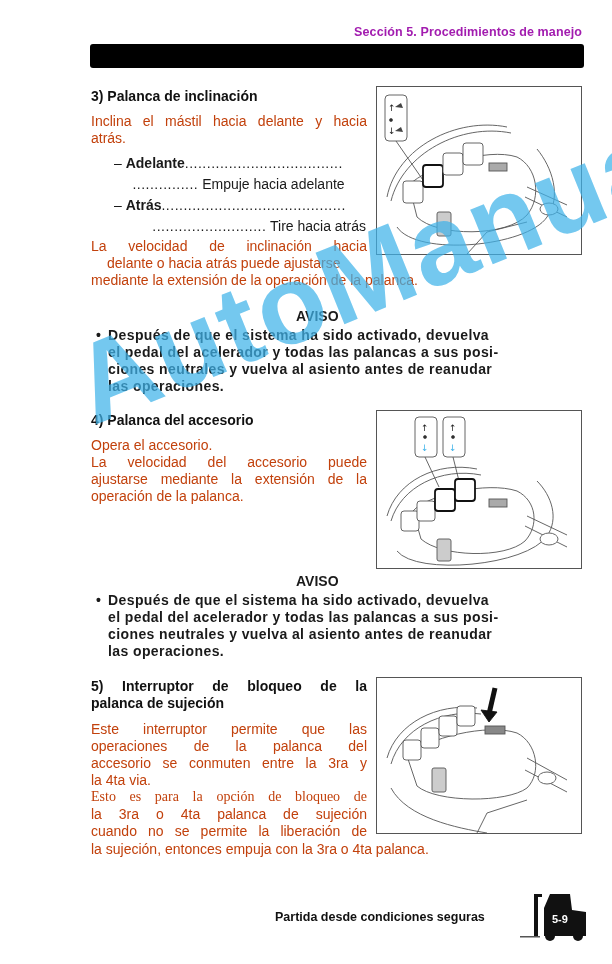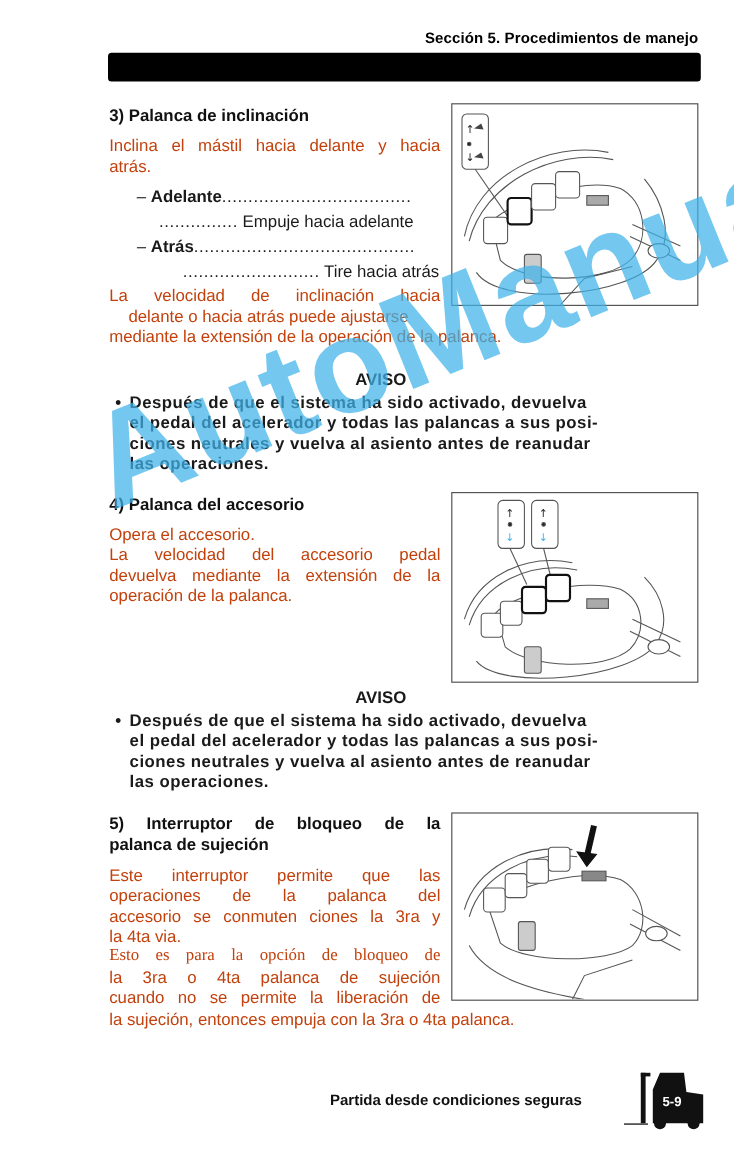--- a/index.html
+++ b/index.html
@@ -1,18 +1,18 @@
 <!DOCTYPE html>
 <html><head>
 <meta charset="utf-8">
 <style>
   html, body { margin:0; padding:0; background:#ffffff; }
   body { width:612px; height:964px; position:relative; overflow:hidden;
          font-family:"Liberation Sans", sans-serif; color:#1a1a1a; }
-  .section-header { position:absolute; right:30px; top:25px; font-size:12.5px; font-weight:bold; color:#000000; letter-spacing:0.1px; }
+  .section-header { position:absolute; right:30px; top:25px; font-size:12.5px; font-weight:bold; color:#a21caf; letter-spacing:0.1px; }
   .black-bar { position:absolute; left:90px; top:44px; width:494px; height:24px; background:#000; border-radius:3px; }
   .h { position:absolute; font-weight:bold; font-size:14px; color:#111; }
   .p { position:absolute; font-size:14px; line-height:17px; color:#c2410c; }
   .just { text-align:justify; text-align-last:justify; }
   .bullet-item { position:absolute; font-size:14px; line-height:17px; }
   .bullet-item .b { font-weight:bold; }
   .dots { letter-spacing:0.5px; }
   .aviso-title { position:absolute; font-weight:bold; font-size:14px; }
   .aviso-body { position:absolute; left:108px; width:470px; font-weight:bold; font-size:14px; line-height:17px; letter-spacing:0.4px; }
   .aviso-body .dot { position:absolute; left:-12px; top:0; }
@@ -80,22 +80,22 @@
 <div class="aviso-body" style="top:327px;">
   <span class="dot">•</span>
   <div>Después de que el sistema ha sido activado, devuelva</div>
   <div>el pedal del acelerador y todas las palancas a sus posi-</div>
   <div>ciones neutrales y vuelva al asiento antes de reanudar</div>
   <div>las operaciones.</div>
 </div>
 
 <div class="h" style="left:91px;top:412px;">4) Palanca del accesorio</div>
 <div class="p" style="left:91px;top:437px;">Opera el accesorio.</div>
-<div class="p just" style="left:91px;top:454px;width:276px;">La velocidad del accesorio pedal</div>
-<div class="p just" style="left:91px;top:471px;width:276px;">devuelva mediante la extensión de la</div>
+<div class="p just" style="left:91px;top:454px;width:276px;">La velocidad del accesorio puede</div>
+<div class="p just" style="left:91px;top:471px;width:276px;">ajustarse mediante la extensión de la</div>
 <div class="p" style="left:91px;top:488px;">operación de la palanca.</div>
 
 <div class="fig" style="left:376px;top:410px;width:204px;height:157px;">
   <svg width="204" height="157" viewBox="0 0 204 157" fill="none" stroke="#555" stroke-width="0.9">
     <rect x="38" y="6" width="22" height="40" rx="4" fill="#fff"></rect>
     <rect x="66" y="6" width="22" height="40" rx="4" fill="#fff"></rect>
     <text x="44" y="20" font-size="9" fill="#222" stroke="none" font-family="DejaVu Sans, sans-serif">↑</text>
     <text x="72" y="20" font-size="9" fill="#222" stroke="none" font-family="DejaVu Sans, sans-serif">↑</text>
     <circle cx="48" cy="26" r="1.5" fill="#222"></circle>
       <circle cx="76" cy="26" r="1.5" fill="#222"></circle>
@@ -125,21 +125,21 @@
   <div>Después de que el sistema ha sido activado, devuelva</div>
   <div>el pedal del acelerador y todas las palancas a sus posi-</div>
   <div>ciones neutrales y vuelva al asiento antes de reanudar</div>
   <div>las operaciones.</div>
 </div>
 
 <div class="h just" style="left:91px;top:678px;width:276px;">5) Interruptor de bloqueo de la</div>
 <div class="h" style="left:91px;top:695px;">palanca de sujeción</div>
 <div class="p just" style="left:91px;top:721px;width:276px;">Este interruptor permite que las</div>
 <div class="p just" style="left:91px;top:738px;width:276px;">operaciones de la palanca del</div>
-<div class="p just" style="left:91px;top:755px;width:276px;">accesorio se conmuten ciones la 3ra y</div>
+<div class="p just" style="left:91px;top:755px;width:276px;">accesorio se conmuten entre la 3ra y</div>
 <div class="p" style="left:91px;top:772px;">la 4ta via.</div>
 <div class="p just" style="left:91px;top:788px;width:276px;font-family:Liberation Serif, serif;">Esto es para la opción de bloqueo de</div>
 <div class="p just" style="left:91px;top:806px;width:276px;">la 3ra o 4ta palanca de sujeción</div>
 <div class="p just" style="left:91px;top:823px;width:276px;">cuando no se permite la liberación de</div>
 <div class="p" style="left:91px;top:841px;">la sujeción, entonces empuja con la 3ra o 4ta palanca.</div>
 
 <div class="fig" style="left:376px;top:677px;width:204px;height:155px;">
   <svg width="204" height="155" viewBox="0 0 204 155" fill="none" stroke="#555" stroke-width="0.9">
     <path d="M118 10 L 112 36" stroke="#111" stroke-width="5"></path>
     <path d="M104 32 L 112 44 L 120 34 Z" fill="#111" stroke="#111"></path>

